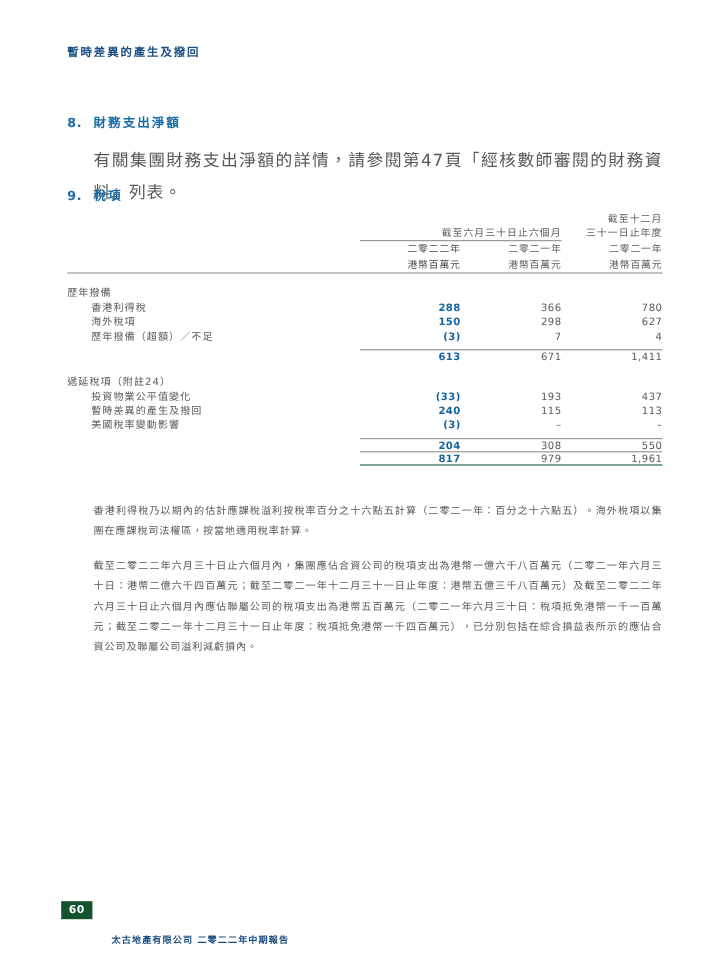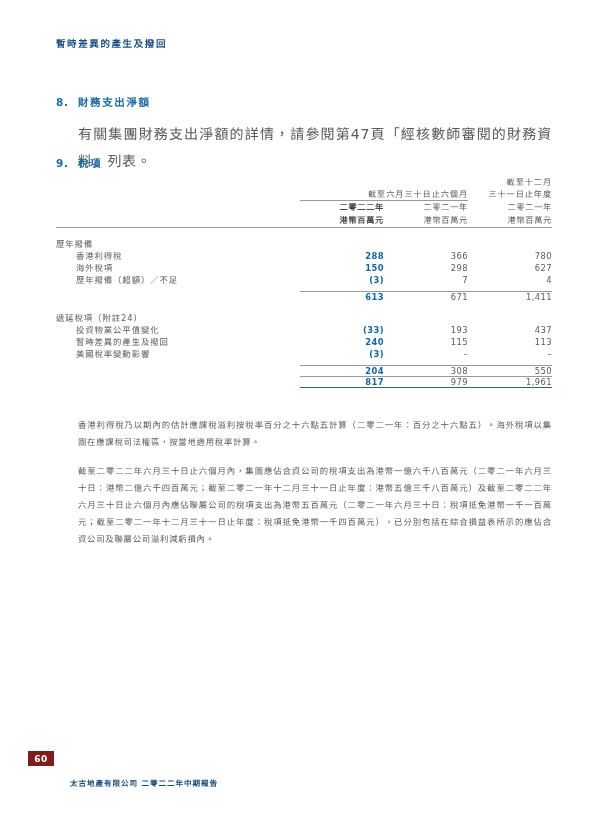--- a/index.html
+++ b/index.html
@@ -104,21 +104,21 @@
   .hdr-sub {
     text-align: right;
     font-size: 8.2px;
     letter-spacing: 0.7px;
     line-height: 1.55;
     padding-top: 5px;
     padding-bottom: 4px;
     color: #5a5a5a;
     white-space: nowrap;
   }
-  .hdr-sub.bold { font-weight: bold; color: #4a4a4a; text-align: right; }
+  .hdr-sub.bold { font-weight: normal; color: #4a4a4a; text-align: right; }
   .rule-row td {
     border-bottom: 0.8px solid #9a9a9a;
     height: 0;
     font-size: 0;
     line-height: 0;
   }
 
   .lbl {
     text-align: left;
     letter-spacing: 0.9px;
@@ -164,28 +164,29 @@
   .footer {
     position: absolute;
     left: 28px;
     bottom: 26px;
     display: flex;
     align-items: center;
   }
   .page-badge {
     width: 26px;
     height: 15px;
-    background: #7f1d1d;
+    background: #14532d;
     color: #ffffff;
     font-size: 9px;
     font-weight: bold;
     display: flex;
     align-items: center;
     justify-content: center;
     letter-spacing: 0.5px;
+    margin-left: 23px;
   }
   .footer-text {
     margin-left: 16px;
     font-size: 7.6px;
     font-weight: bold;
     letter-spacing: 0.9px;
     color: #1d4f82;
     white-space: nowrap;
     margin-top: 48px;
   }

